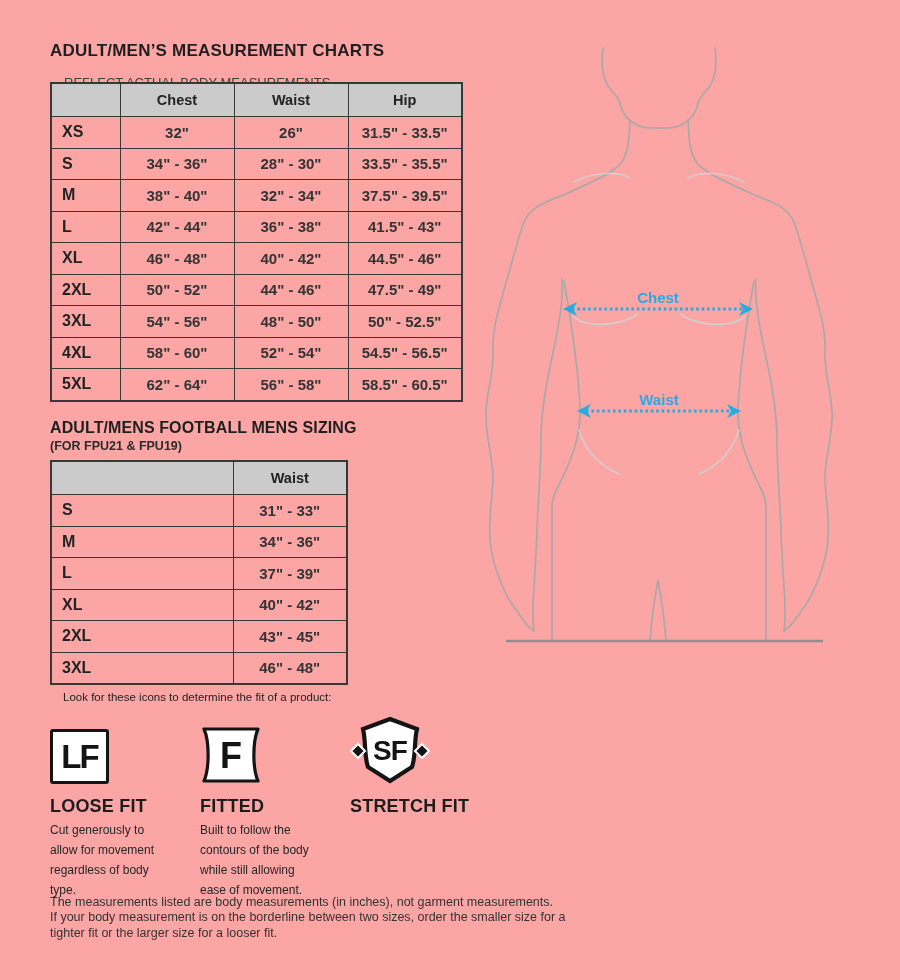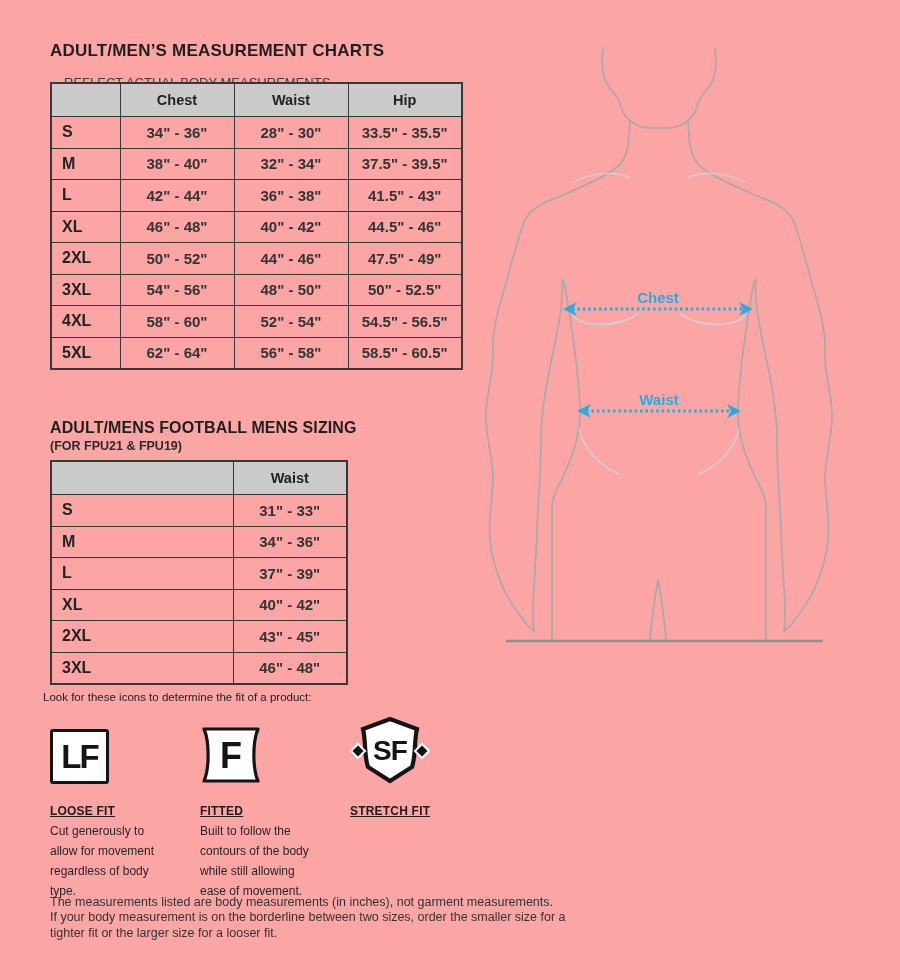--- a/index.html
+++ b/index.html
@@ -17,27 +17,27 @@
                    border:2px solid #383838;}
   table.size-table th, table.size-table td{border:1.5px solid #383838;}
   table.size-table th{background:#cbcbcb;font-size:14.5px;font-weight:700;color:#222;
                       height:30px;text-align:center;}
   table.size-table td{height:28.5px;text-align:center;font-weight:700;font-size:15px;color:#343434;}
   table.size-table td.size{text-align:left;padding-left:10px;font-size:16px;color:#232323;}
   #measurement-table{left:50px;top:82px;width:412px;}
   #pant-table{left:50px;top:460px;width:297px;}
 
   
-  .fit-intro{position:absolute;left:35px;top:691px;font-size:11.5px;color:#222;white-space:nowrap;padding-left:8px;}
+  .fit-intro{position:absolute;left:55px;top:691px;font-size:11.5px;color:#222;white-space:nowrap;padding-left:8px;}
   .fit-col{position:absolute;top:716px;width:135px;}
   .fit-iconwrap{height:68px;display:flex;align-items:flex-end;}
   .lf-box{width:53px;height:49px;border:3.5px solid #141414;border-radius:3px;
           display:flex;align-items:center;justify-content:center;
           font-size:33px;font-weight:700;letter-spacing:-2px;color:#141414;background:#fff;}
-  .fit-name{margin-top:20px;font-weight:700;font-size:12px;letter-spacing:.2px;color:#1d1d1d;text-decoration:underline;}
+  .fit-name{margin-top:12px;font-weight:700;font-size:18px;letter-spacing:.2px;color:#1d1d1d;}
   .fit-desc{margin-top:3px;font-size:12px;line-height:20px;color:#262626;width:122px;}
 
   
   .footer{position:absolute;left:50px;top:895px;width:545px;font-size:12.5px;
           line-height:15.4px;color:#333;}
   .footer span{display:block;display:inline;}
   .footer .s1{display:block;}
 
   
   #figure-svg{position:absolute;left:478px;top:0px;}
@@ -64,20 +64,26 @@
       </colgroup>
     <thead>
         <tr>
           <th></th>
           <th>Chest</th>
           <th>Waist</th>
           <th>Hip</th>
         </tr>
       </thead>
     <tbody>
+        <tr>
+          <td class="size">XS</td>
+          <td>32"</td>
+          <td>26"</td>
+          <td>31.5" - 33.5"</td>
+        </tr>
         <tr>
           <td class="size">S</td>
           <td>34" - 36"</td>
           <td>28" - 30"</td>
           <td>33.5" - 35.5"</td>
         </tr>
         <tr>
           <td class="size">M</td>
           <td>38" - 40"</td>
           <td>32" - 34"</td>

